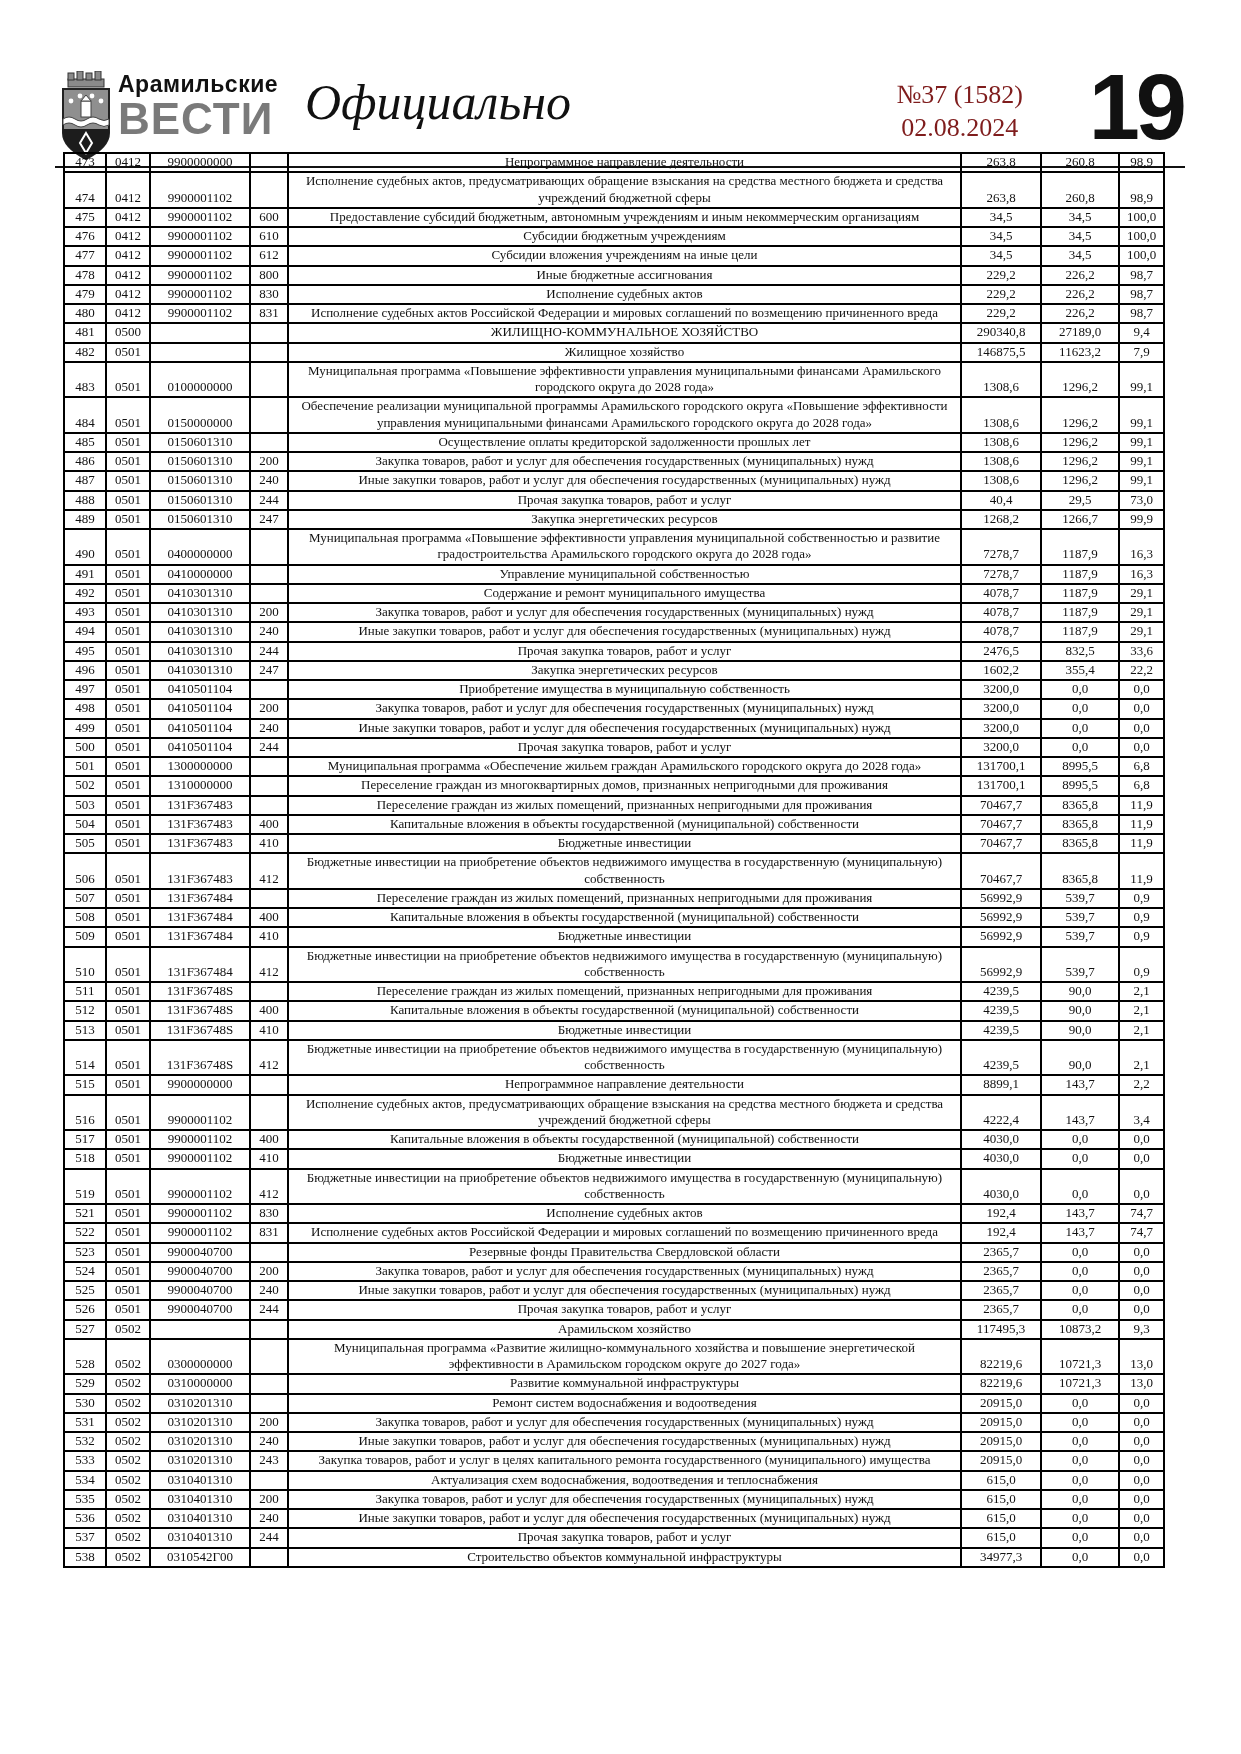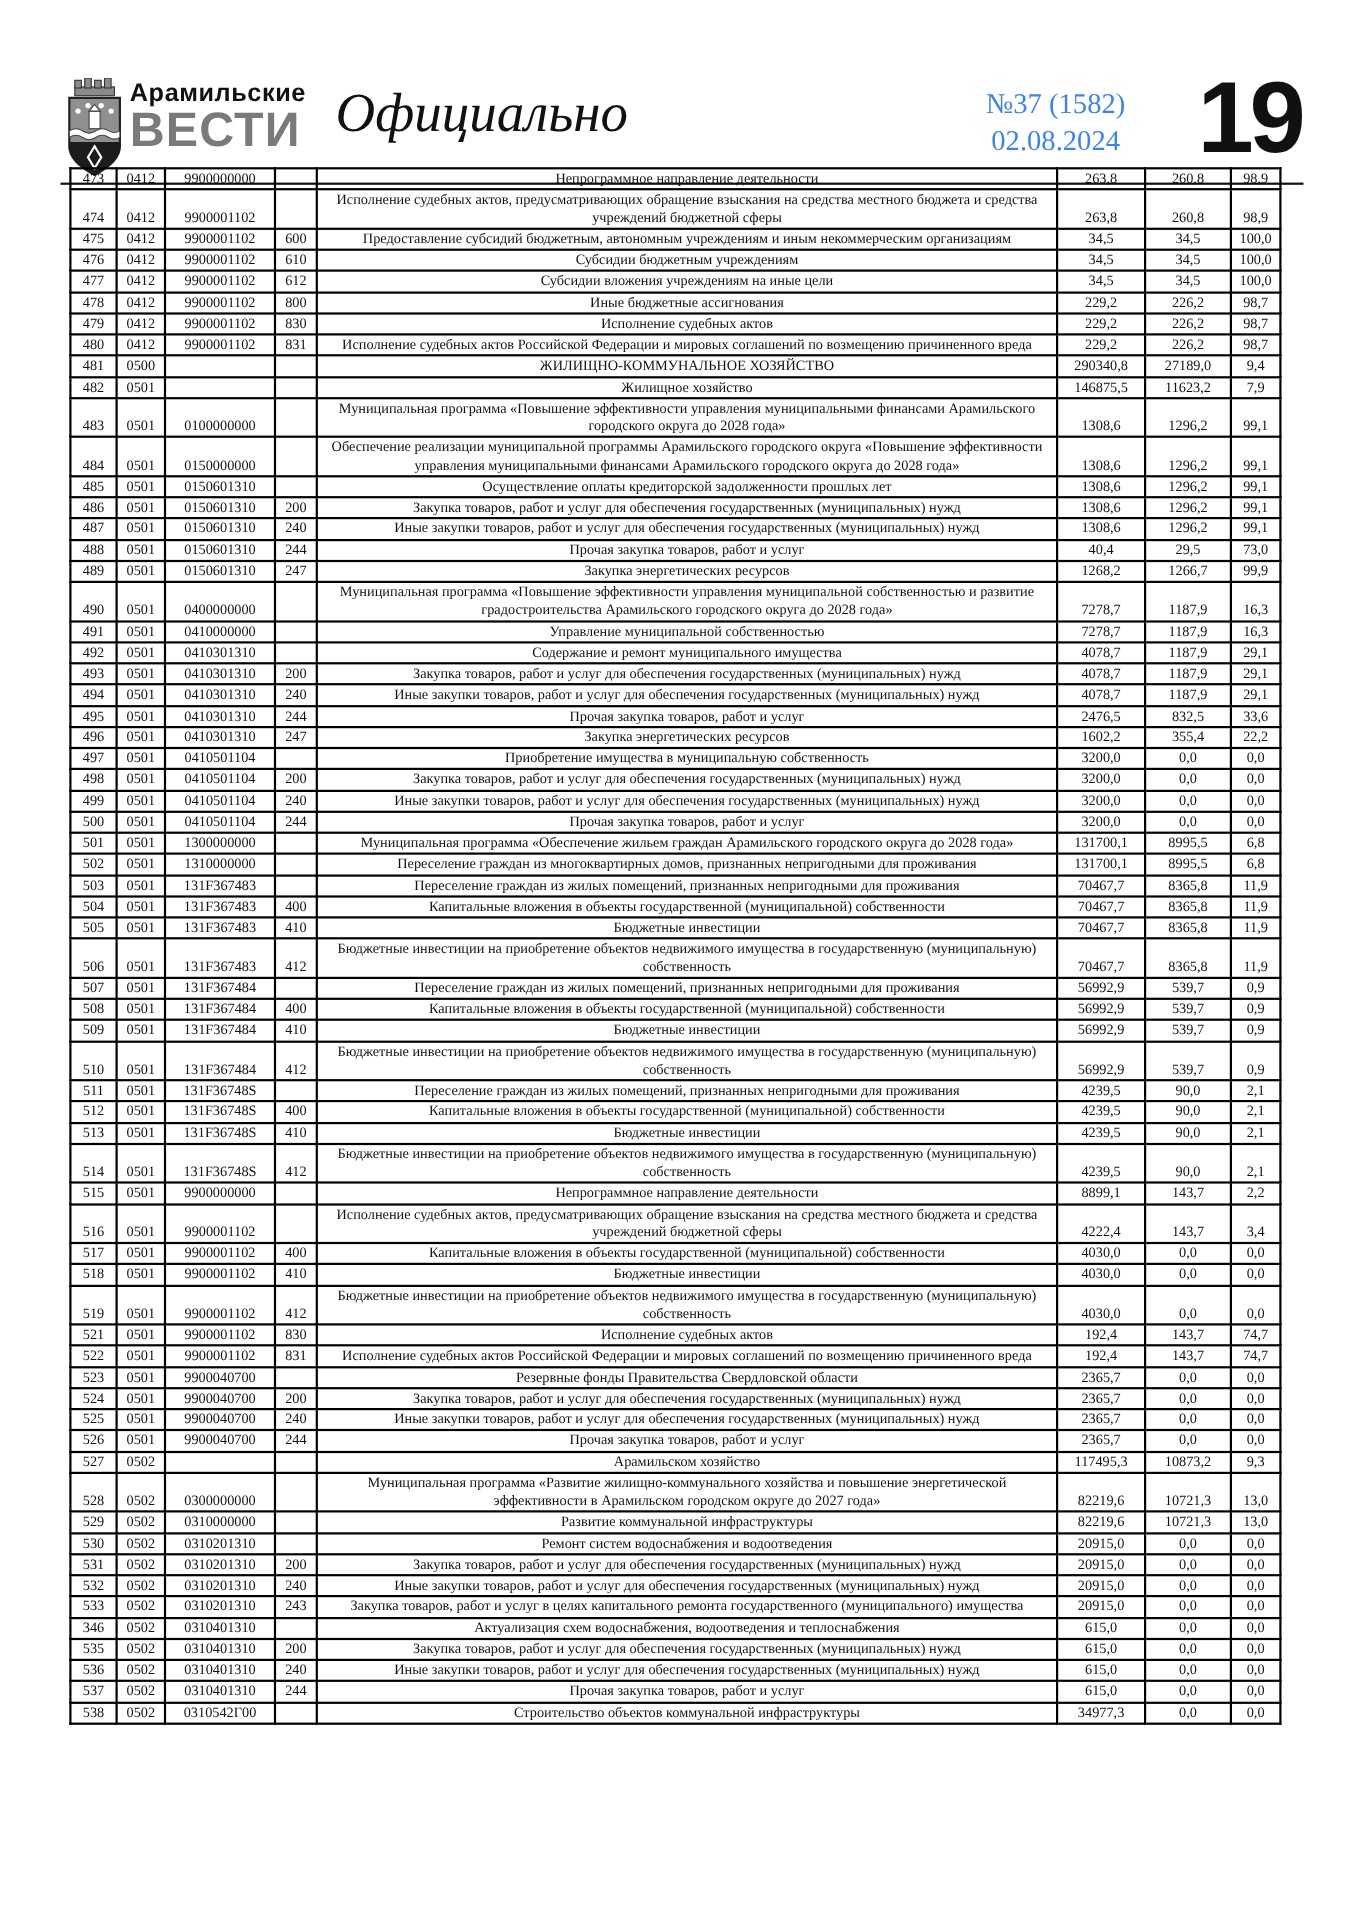--- a/index.html
+++ b/index.html
@@ -11,21 +11,21 @@
   .header{position:absolute;left:0;top:0;width:1241px;height:148px;margin-top:21px;}
   .logo-wrap{position:absolute;left:60px;top:46px;width:200px;height:95px;}
   .coat{position:absolute;left:0;top:4px;}
   .paper-name{position:absolute;left:58px;top:6px;width:150px;font-family:"Liberation Sans",sans-serif;}
   .paper-name .top{font-size:23px;font-weight:bold;color:#111;letter-spacing:0.5px;line-height:1;}
   .paper-name .bottom{font-size:44px;font-weight:bold;color:#7a7a7a;letter-spacing:1px;line-height:0.9;margin-top:3px;}
   .section-title{
     position:absolute;left:305px;top:52px;width:320px;text-align:left;
     font-size:50px;font-style:italic;color:#111;font-family:"Liberation Serif",serif;
   }
-  .issue-block{position:absolute;right:218px;top:58px;text-align:center;font-size:26px;line-height:1.25;color:#3b82f6;}
+  .issue-block{position:absolute;right:218px;top:58px;text-align:center;font-size:26px;line-height:1.25;color:#7f1d1d;}
   .page-number{
     position:absolute;right:58px;top:40px;font-family:"Liberation Sans",sans-serif;
     font-size:92px;font-weight:bold;color:#111;line-height:1;letter-spacing:-4px;
   }
   .header-rule{position:absolute;left:55px;top:145px;width:1130px;height:2px;background:#111;}
   
   table.budget{
     position:absolute;left:63px;top:152px;
     border-collapse:collapse;table-layout:fixed;width:1072px;
     font-size:13px;line-height:1.25;color:#111;
@@ -704,21 +704,21 @@
           <td class="c0">533</td>
           <td class="c1">0502</td>
           <td class="c2">0310201310</td>
           <td class="c3">243</td>
           <td class="c4">Закупка товаров, работ и услуг в целях капитального ремонта государственного (муниципального) имущества</td>
           <td class="c5">20915,0</td>
           <td class="c6">0,0</td>
           <td class="c7">0,0</td>
         </tr>
         <tr>
-          <td class="c0">346</td>
+          <td class="c0">534</td>
           <td class="c1">0502</td>
           <td class="c2">0310401310</td>
           <td class="c3"></td>
           <td class="c4">Актуализация схем водоснабжения, водоотведения и теплоснабжения</td>
           <td class="c5">615,0</td>
           <td class="c6">0,0</td>
           <td class="c7">0,0</td>
         </tr>
         <tr>
           <td class="c0">535</td>

